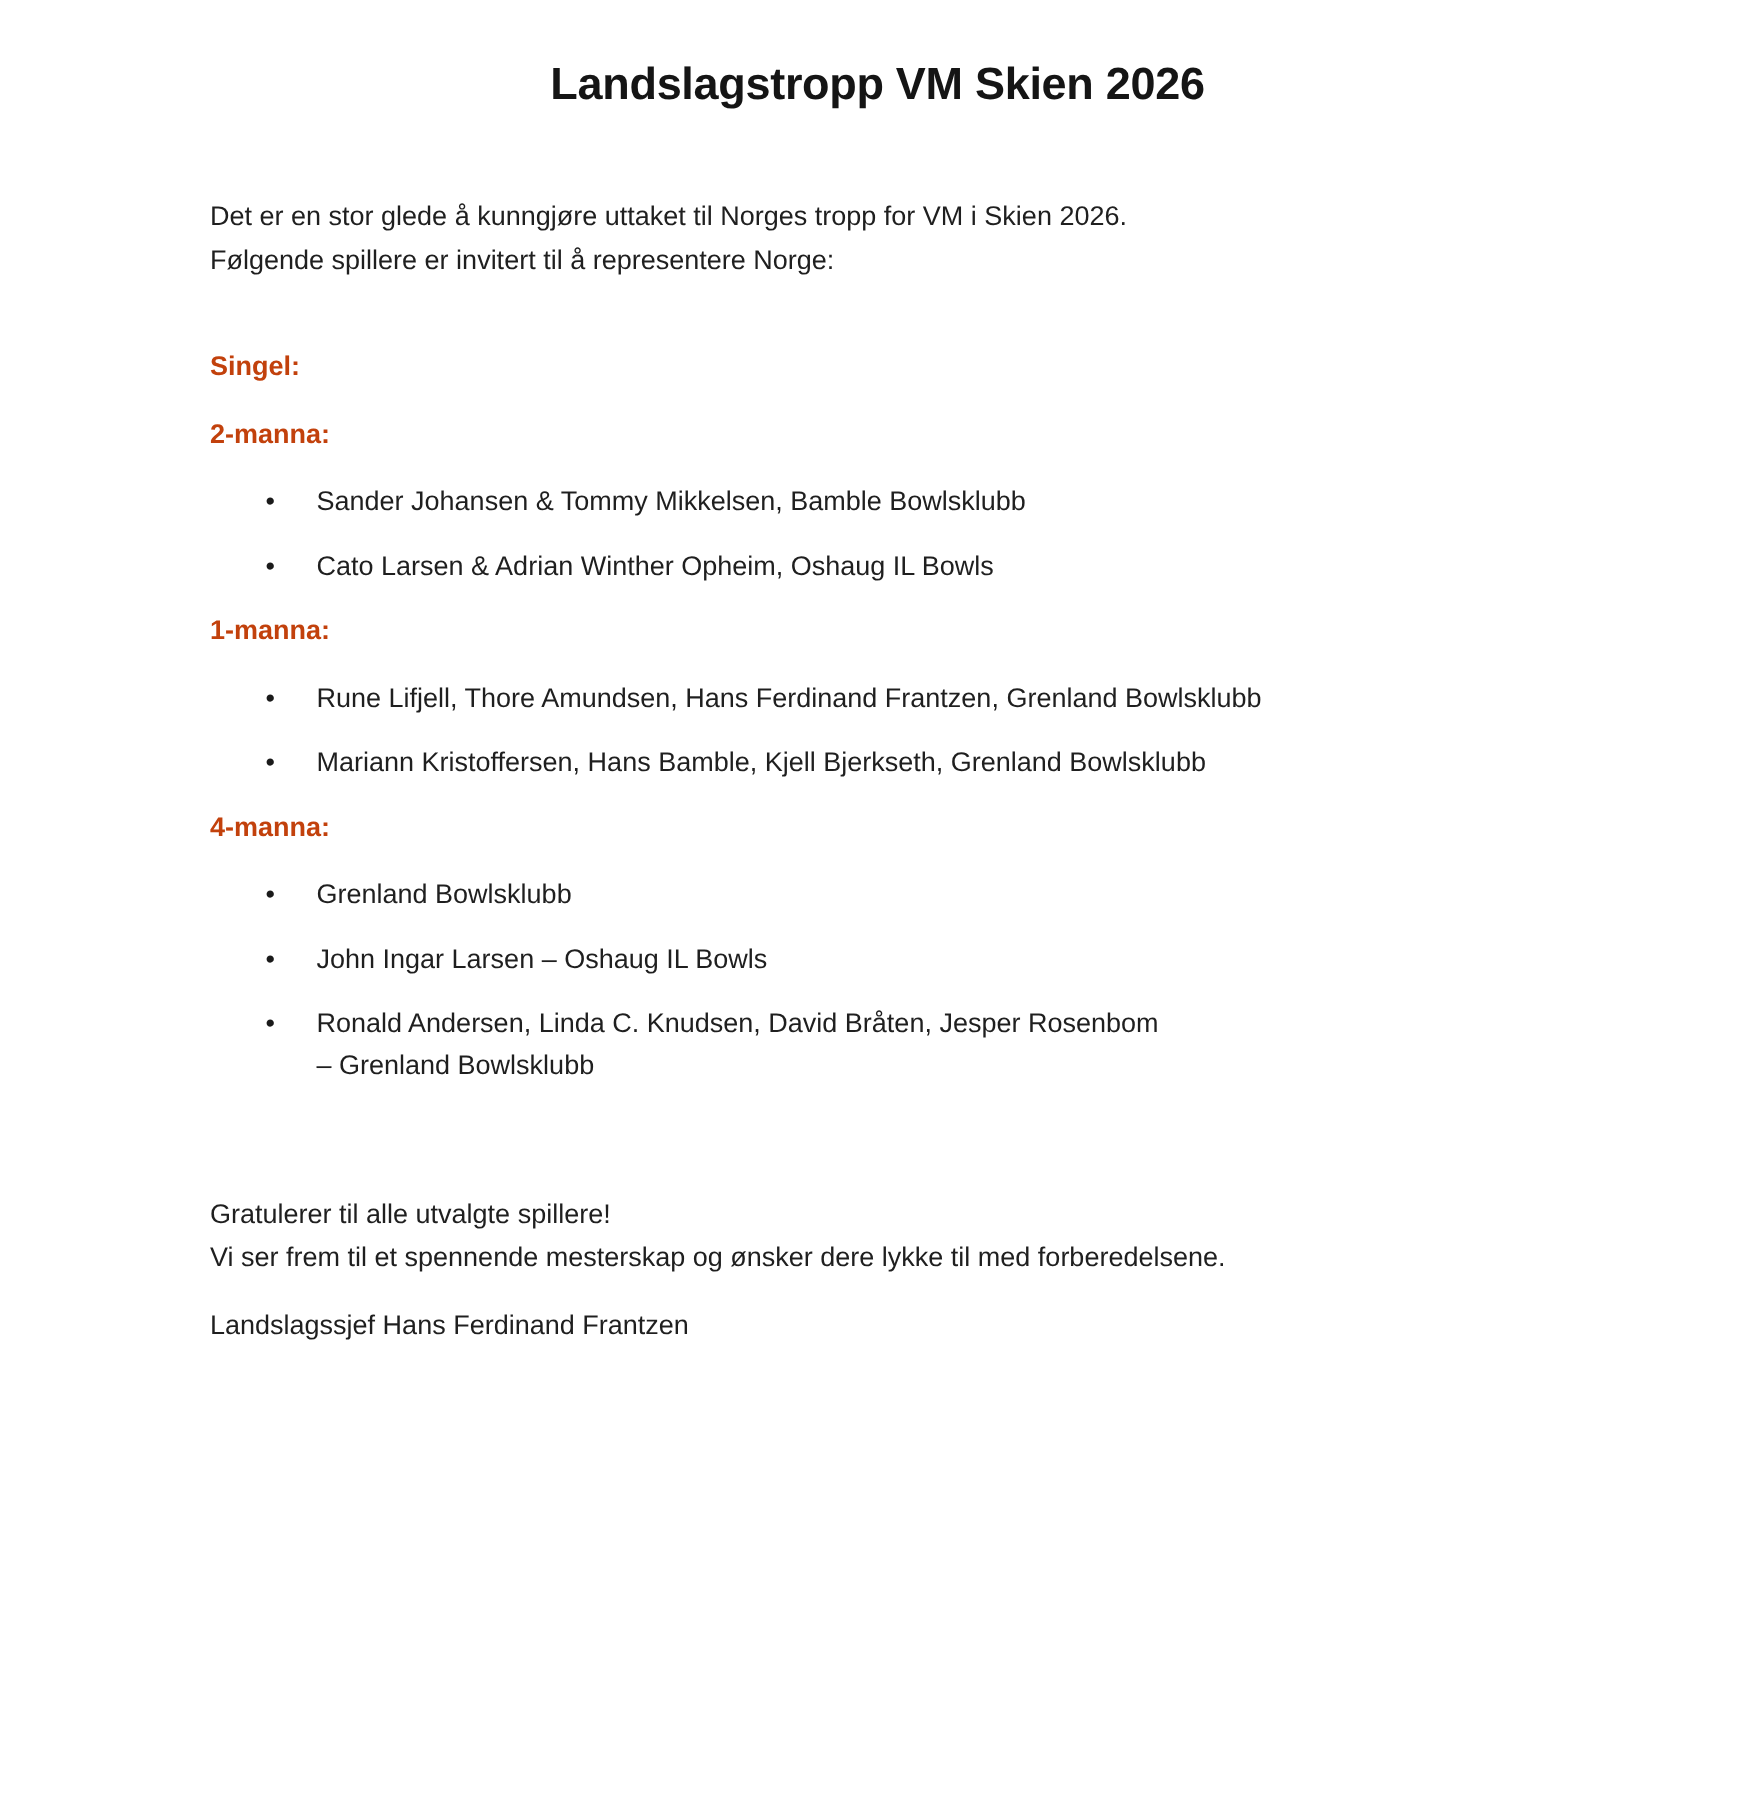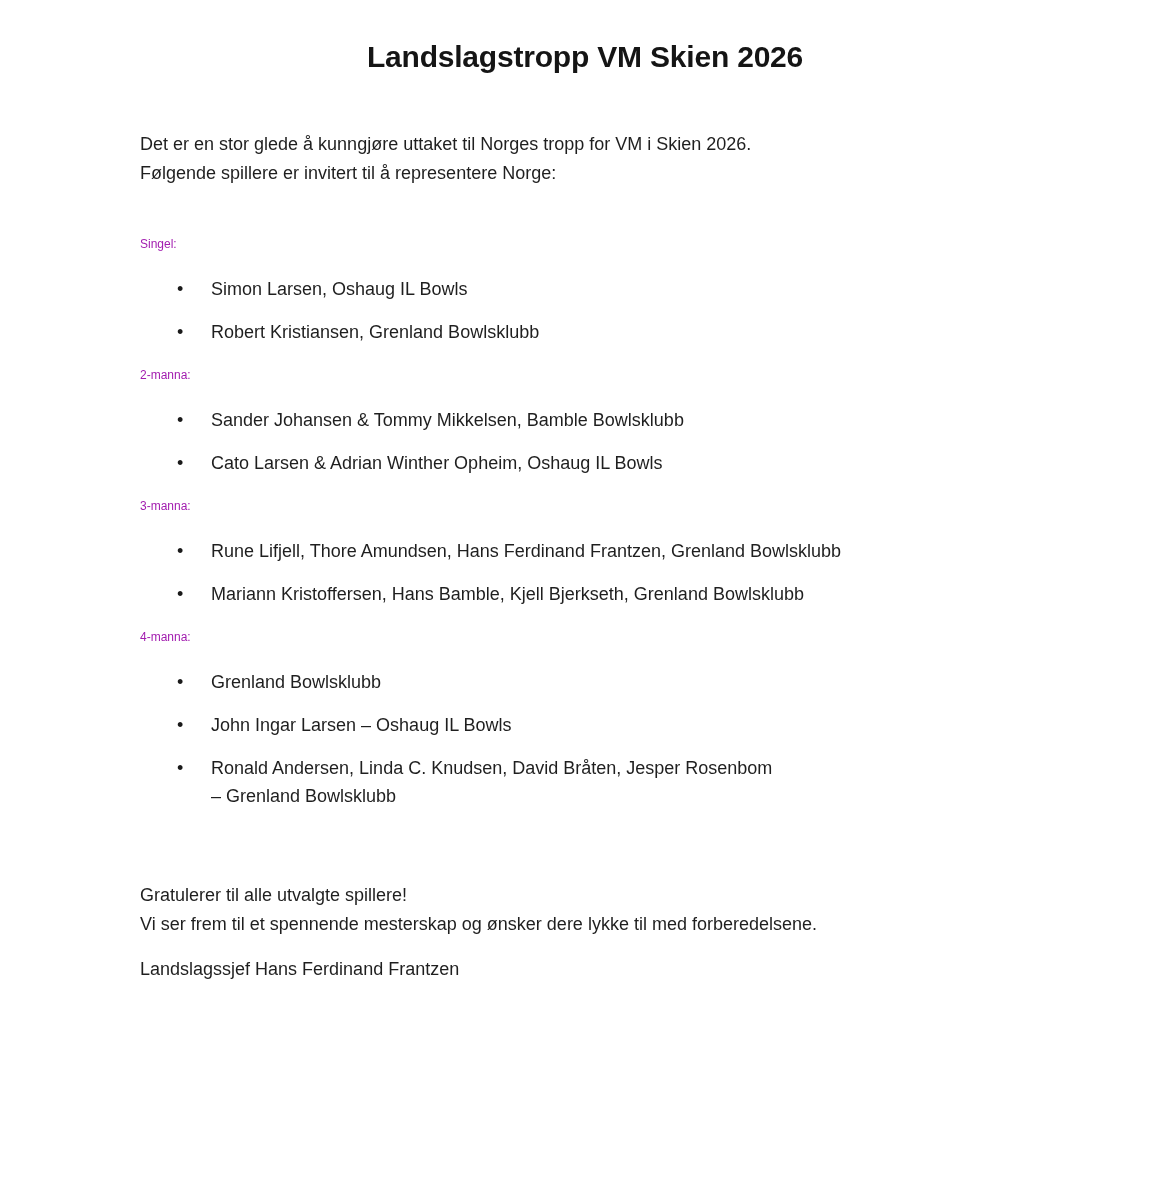--- a/index.html
+++ b/index.html
@@ -31,25 +31,25 @@
     font-weight: 700;
     color: #151515;
     letter-spacing: -0.2px;
   }
   .intro div {
     line-height: 29px;
   }
   .spacer-lg { height: 28px; }
   .spacer-xl { height: 56px; }
   h2.sec {
-    font-size: 12px;
+    font-size: 18px;
     line-height: 29px;
-    font-weight: 400;
+    font-weight: 700;
     margin: 14px 0 16px 0;
-    color: #a21caf;
+    color: #c2410c;
   }
   ul.players {
     list-style: none;
     margin: 0;
     padding: 0;
   }
   ul.players li {
     position: relative;
     padding-left: 71px;
     margin: 0 0 15px 0;
@@ -79,40 +79,32 @@
   <h1 class="title">Landslagstropp VM Skien 2026</h1>
 
   <div class="intro">
     <div>Det er en stor glede å kunngjøre uttaket til Norges tropp for VM i Skien 2026.</div>
     <div>Følgende spillere er invitert til å representere Norge:</div>
   </div>
 
   <div class="spacer-lg"></div>
 
   <h2 class="sec">Singel:</h2>
-  <ul class="players">
-    <li>
-      <div class="line">Simon Larsen, Oshaug IL Bowls</div>
-    </li>
-    <li>
-      <div class="line">Robert Kristiansen, Grenland Bowlsklubb</div>
-    </li>
-  </ul>
 
   <h2 class="sec">2-manna:</h2>
   <ul class="players">
     <li>
       <div class="line">Sander Johansen &amp; Tommy Mikkelsen, Bamble Bowlsklubb</div>
     </li>
     <li>
       <div class="line">Cato Larsen &amp; Adrian Winther Opheim, Oshaug IL Bowls</div>
     </li>
   </ul>
 
-  <h2 class="sec">3-manna:</h2>
+  <h2 class="sec">1-manna:</h2>
   <ul class="players">
     <li>
       <div class="line">Rune Lifjell, Thore Amundsen, Hans Ferdinand Frantzen, Grenland Bowlsklubb</div>
     </li>
     <li>
       <div class="line">Mariann Kristoffersen, Hans Bamble, Kjell Bjerkseth, Grenland Bowlsklubb</div>
     </li>
   </ul>
 
   <h2 class="sec">4-manna:</h2>

